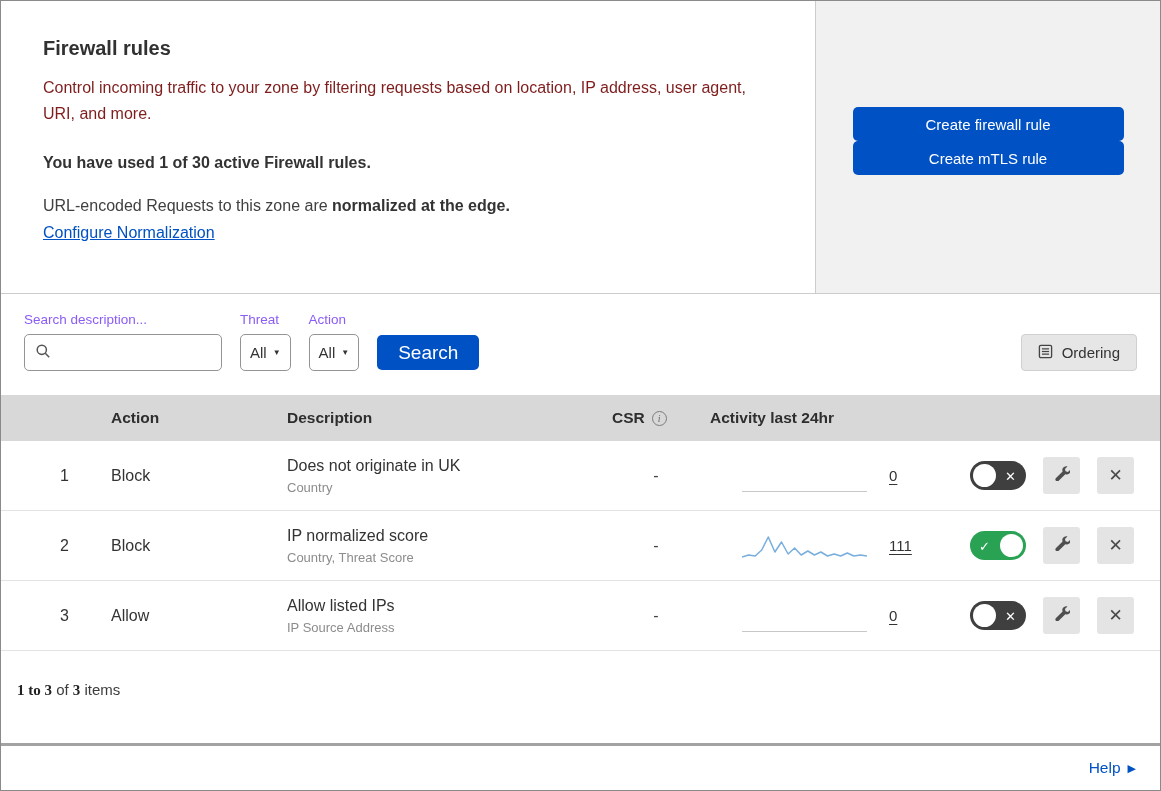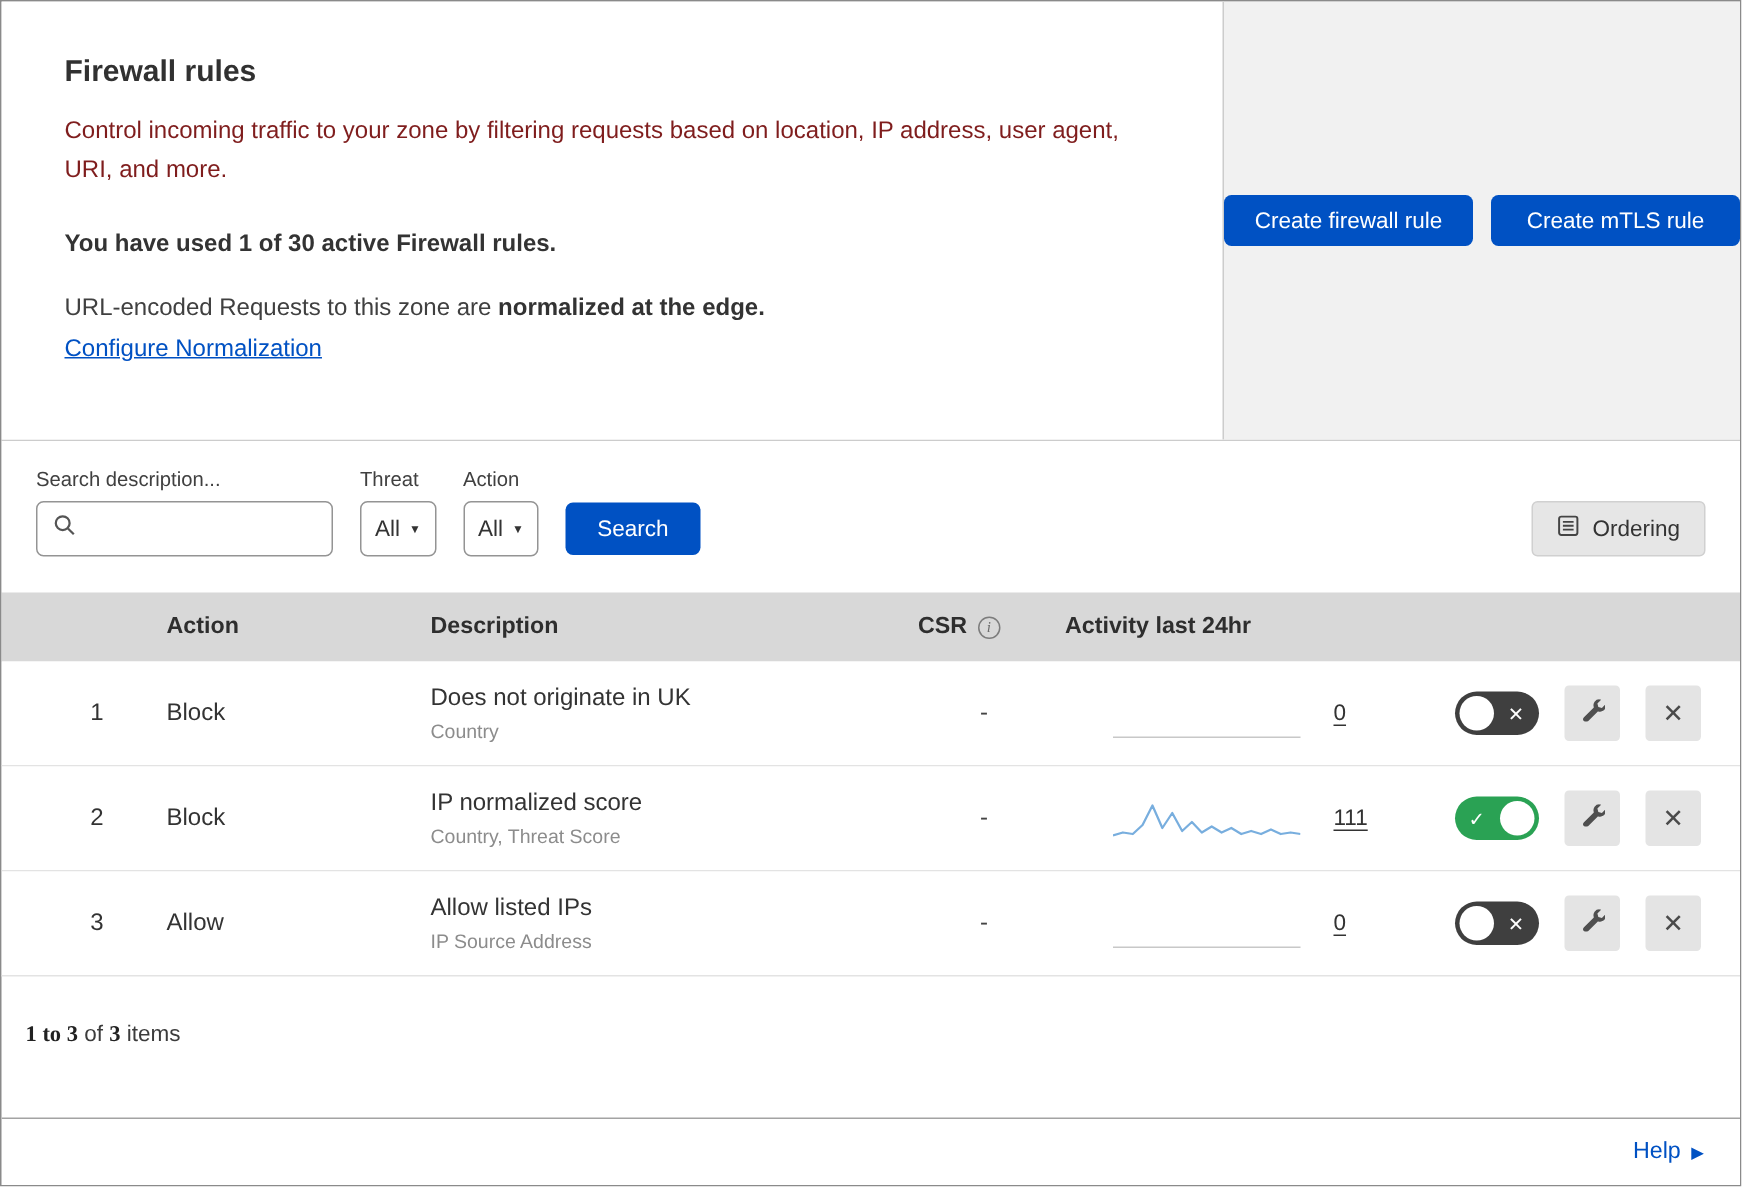--- a/index.html
+++ b/index.html
@@ -24,53 +24,53 @@
   .desc { font-size: 16px; line-height: 1.62; color: #7f1d1d; margin-top: 15px; max-width: 745px; }
   .usage { font-size: 16px; font-weight: bold; color: #333; margin-top: 27px; }
   .norm { font-size: 16px; color: #404040; margin-top: 25px; }
   .norm strong { color: #333; }
   .link {
     display: inline-block; margin-top: 9px; font-size: 16px;
     color: var(--blue, #0051c3); text-decoration: underline; cursor: pointer;
   }
   .header-right {
     width: 344px; background: #f1f1f1;
-    display: flex; align-items: center;
-    gap: 12px;
+    display: flex; flex-direction: column; align-items: center;
+    padding-top: 106px; 
   }
   .btn-primary {
     width: 271px; height: 34px;
     background: var(--blue, #0051c3); color: #fff;
     border: none; border-radius: 5px;
     font-family: inherit; font-size: 15px; cursor: pointer;
   }
   
   .filter-bar {
     display: flex; align-items: flex-end; gap: 18px;
     padding: 18px 23px 24px 23px; background: #fff;
   }
   .field-group { display: flex; flex-direction: column; gap: 7px; }
-  .field-label { font-size: 13.5px; color: #404040; }
+  .field-label { font-size: 13.5px; color: #8b5cf6; }
   .search-box {
     width: 198px; height: 37px;
     border: 1px solid #949494; border-radius: 5px;
     display: flex; align-items: center; padding: 0 10px;
     background: #fff; cursor: text;
   }
   .dropdown {
     height: 37px; border: 1px solid #949494; border-radius: 5px;
     display: flex; align-items: center; gap: 6px; padding: 0 9px;
     font-size: 15px; color: #333; background: #fff; cursor: pointer;
   }
   .caret { font-size: 8px; color: #333; }
   .btn-search {
     height: 35px; padding: 0 21px; margin-bottom: 1px;
     background: var(--blue, #0051c3); color: #fff;
     border: none; border-radius: 5px;
-    font-family: inherit; font-size: 15px; cursor: pointer;
+    font-family: inherit; font-size: 19px; cursor: pointer;
   }
   .btn-ordering {
     margin-left: auto; height: 37px; padding: 0 16px;
     background: #e6e6e6; border: 1px solid #d0d0d0; border-radius: 4px;
     display: flex; align-items: center; gap: 9px;
     font-family: inherit; font-size: 15px; color: #333; cursor: pointer;
   }
   
   .t-head, .t-row {
     display: grid;
@@ -117,21 +117,21 @@
     width: 37px; height: 37px; background: #e4e4e4;
     border: none; border-radius: 3px; cursor: pointer;
     display: flex; align-items: center; justify-content: center;
     color: #4a4a4a; font-size: 17px; flex: 0 0 auto; font-family: inherit;
   }
   
   .items-footer { padding: 30px 16px 10px 16px; font-size: 15px; color: #3c3c3c; }
   .items-footer b { color: #222; font-family: Liberation Serif, serif; }
   .help-bar {
     margin-top: auto;
-    border-top: 1px solid #a3a3a3;
+    border-top: 3px solid #a3a3a3;
     padding: 13px 24px; text-align: right;
   }
   .help-link {
     color: var(--blue, #0051c3); font-size: 15.5px; cursor: pointer;
     display: inline-flex; align-items: center; gap: 7px;
   }
   .help-arrow { font-size: 11px; }
 </style>
 </head>
 <body>

